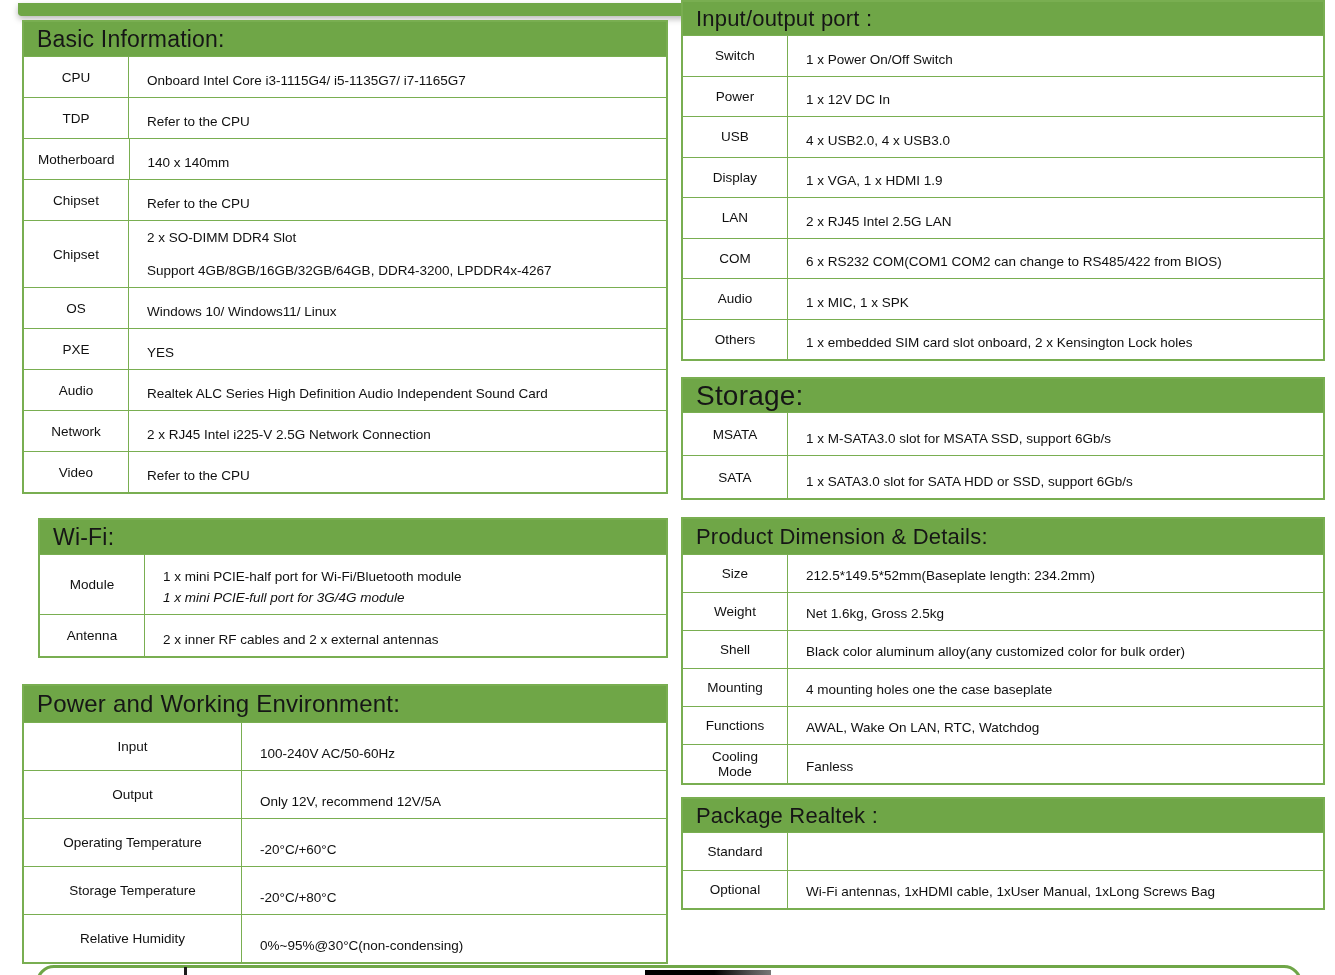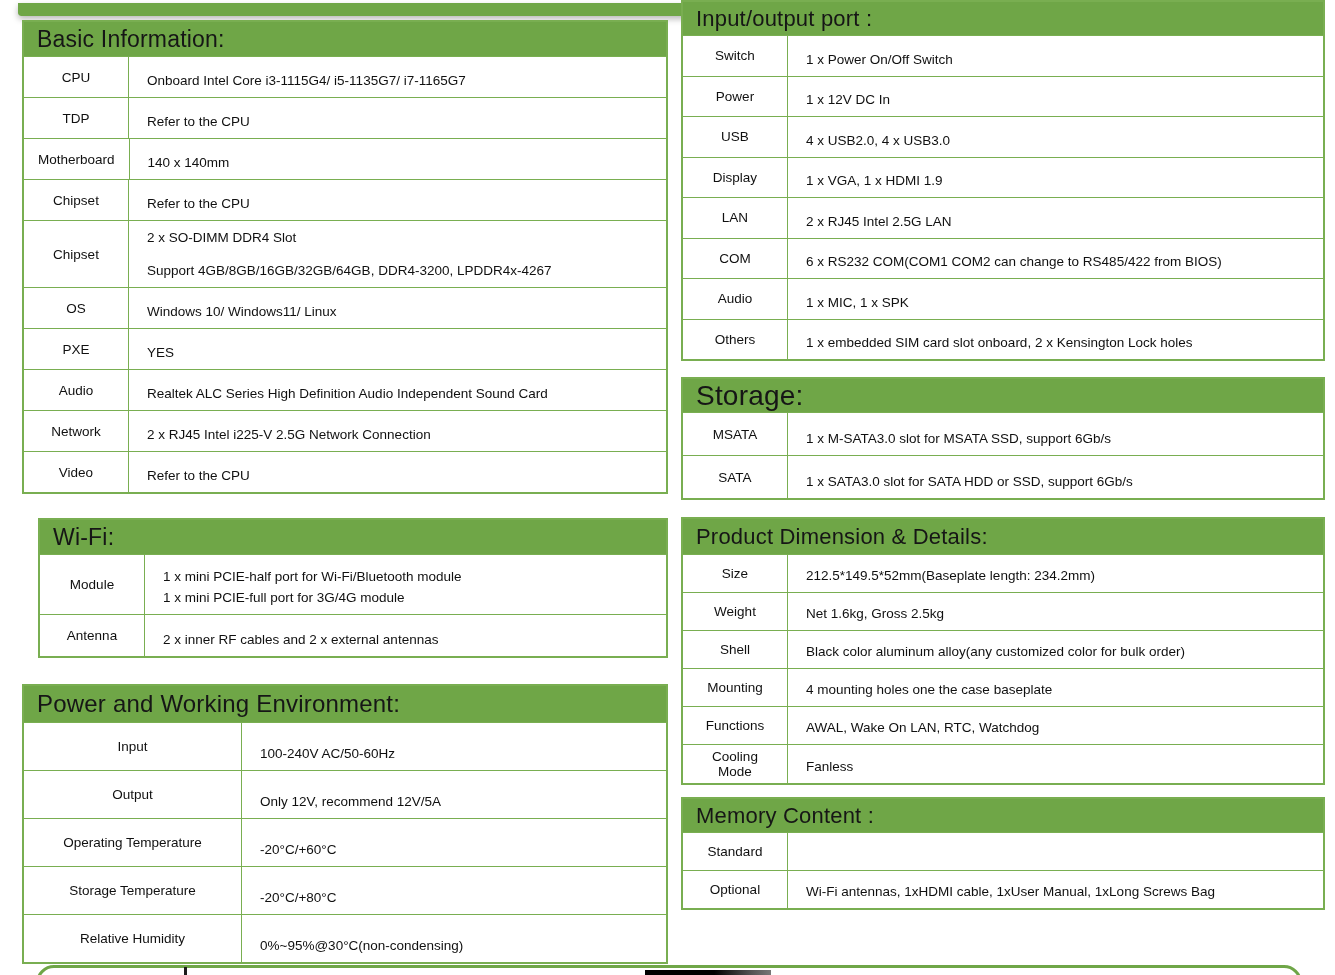--- a/index.html
+++ b/index.html
@@ -41,21 +41,21 @@
   .labw-105{--labw:105px;}
   .labw-218{--labw:218px;}
 
   
   .sec-basic{margin-bottom:24px;}
   .sec-basic .row{min-height:41px;}
   .sec-basic .cell-value > div + div{margin-top:16px;}
   .sec-wifi{margin-bottom:26px;margin-left:16px;}
   .sec-wifi .row{min-height:42px;}
   .sec-wifi .row:first-of-type{min-height:60px;}
-  .sec-wifi .cell-value > div + div{margin-top:4px;}
+  .sec-wifi .cell-value > div + div{margin-top:4px;font-style:italic;}
   .sec-power .sec-header{height:36px;font-size:24px;}
   .sec-power .row{min-height:48px;}
   .sec-io{margin-bottom:16px;}
   .sec-io .sec-header{height:33px;font-size:22px;}
   .sec-io .row{min-height:40.5px;}
   .sec-storage{margin-bottom:17px;}
   .sec-storage .sec-header{height:33px;font-size:28px;}
   .sec-storage .row{min-height:43px;}
   .sec-pd{margin-bottom:12px;}
   .sec-pd .sec-header{height:35px;font-size:22px;}
@@ -306,21 +306,21 @@
           <div class="row">
             <div class="cell-label">Cooling Mode</div>
             <div class="cell-value">
               <div>Fanless</div>
             </div>
           </div>
         </div>
     </section>
 
     <section class="sec sec-pkg labw-105">
-      <div class="sec-header">Memory Content :</div>
+      <div class="sec-header">Package Realtek :</div>
       <div class="sec-table">
           <div class="row">
             <div class="cell-label">Standard</div>
           </div>
           <div class="row">
             <div class="cell-label">Optional</div>
             <div class="cell-value">
               <div>Wi-Fi antennas, 1xHDMI cable, 1xUser Manual, 1xLong Screws Bag</div>
             </div>
           </div>

